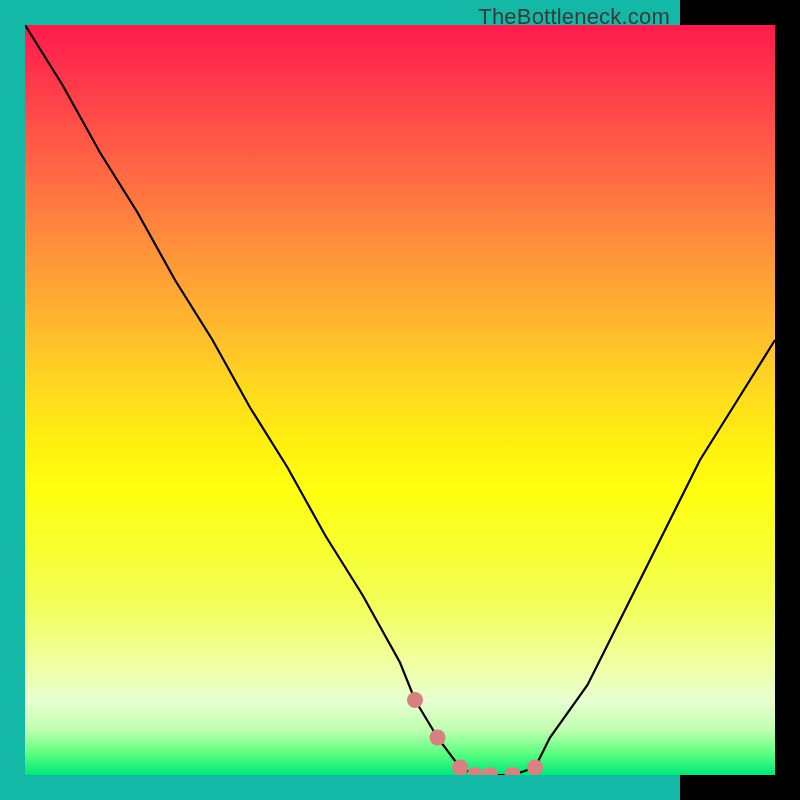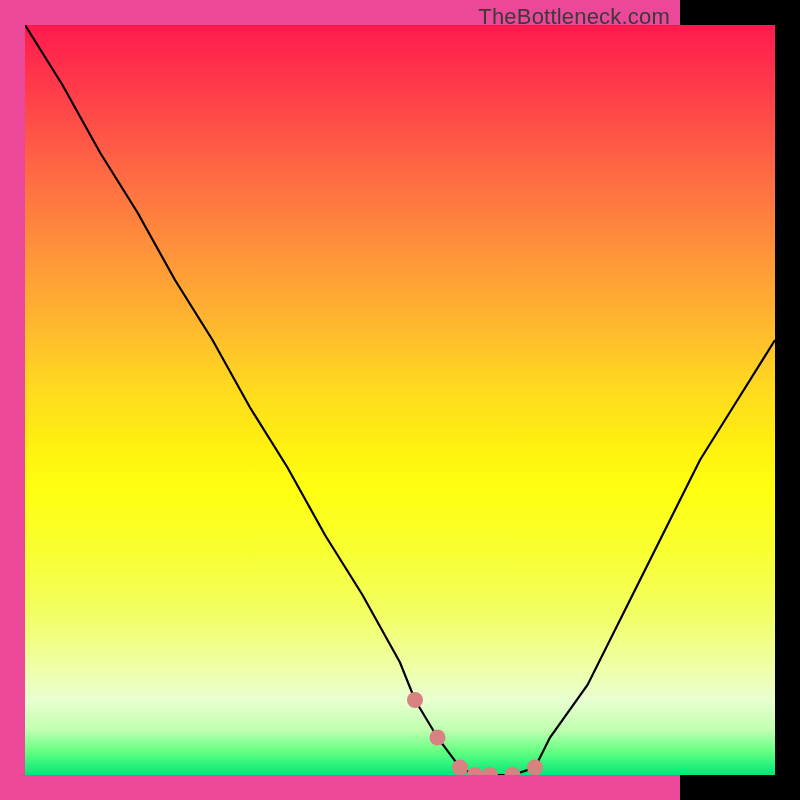--- a/index.html
+++ b/index.html
@@ -1,16 +1,16 @@
 <!DOCTYPE html>
 <html><head>
 <meta charset="utf-8">
 <style>
   html,body{margin:0;padding:0;width:800px;height:800px;background:#000;overflow:hidden;font-family:Arial,Helvetica,sans-serif}
-  .frame{position:absolute;left:0;top:0;width:680px;height:800px;background:#ec4899}
+  .frame{position:absolute;left:0;top:0;width:680px;height:800px;background:#14b8a6}
   .plot{position:absolute;left:25px;top:25px;width:750px;height:750px;
         background:linear-gradient(to bottom,
           #ff1a4d 0%,
           #ff3a4a 8%,
           #ff5a46 16%,
           #ff7a40 24%,
           #ff9a38 32%,
           #ffb82e 40%,
           #ffd820 48%,
           #fff010 56%,

